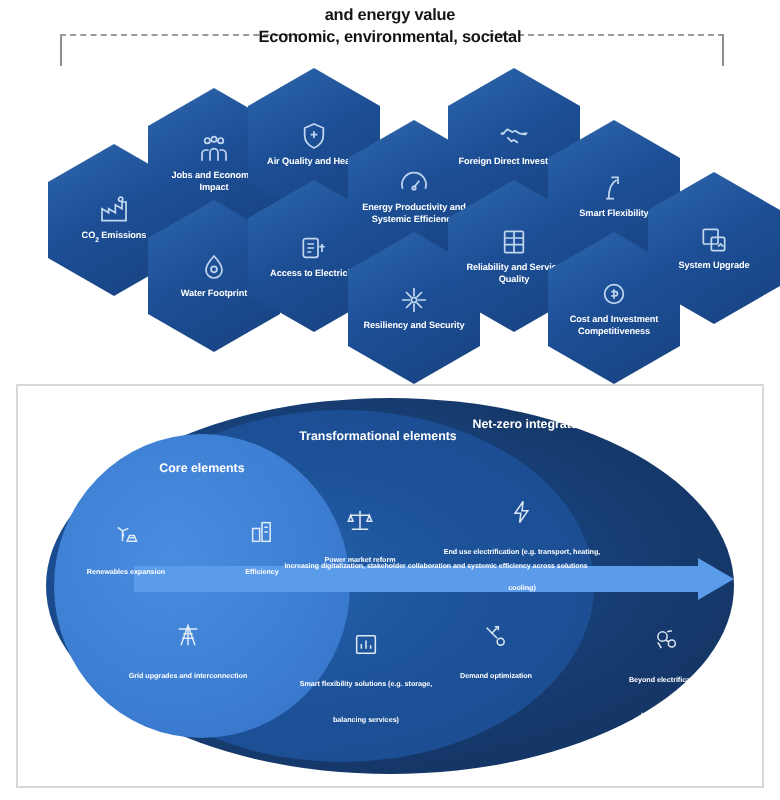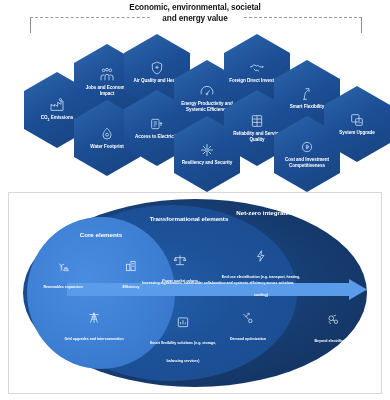--- a/index.html
+++ b/index.html
@@ -109,22 +109,22 @@
   <div class="top-panel">
 
     <div class="bracket">
       <div class="tick l"></div>
       <div class="ln l"></div>
       <div class="ln r"></div>
       <div class="tick r"></div>
     </div>
 
     <div class="top-title">
+      <div>and energy value</div>
       <div>Economic, environmental, societal</div>
-      <div>and energy value</div>
     </div>
 
     <div class="hexgrid">
 
       <div class="hex" style="left:24px;top:38px;">
         <span class="ico">
             <svg viewBox="0 0 24 24" fill="none" stroke="#cfe2f7" stroke-width="1.3">
               <path d="M3 20V11l5 3V11l5 3V8l5 3V6h3v14z"></path>
               <circle cx="17" cy="4" r="1.6"></circle>
             </svg>

